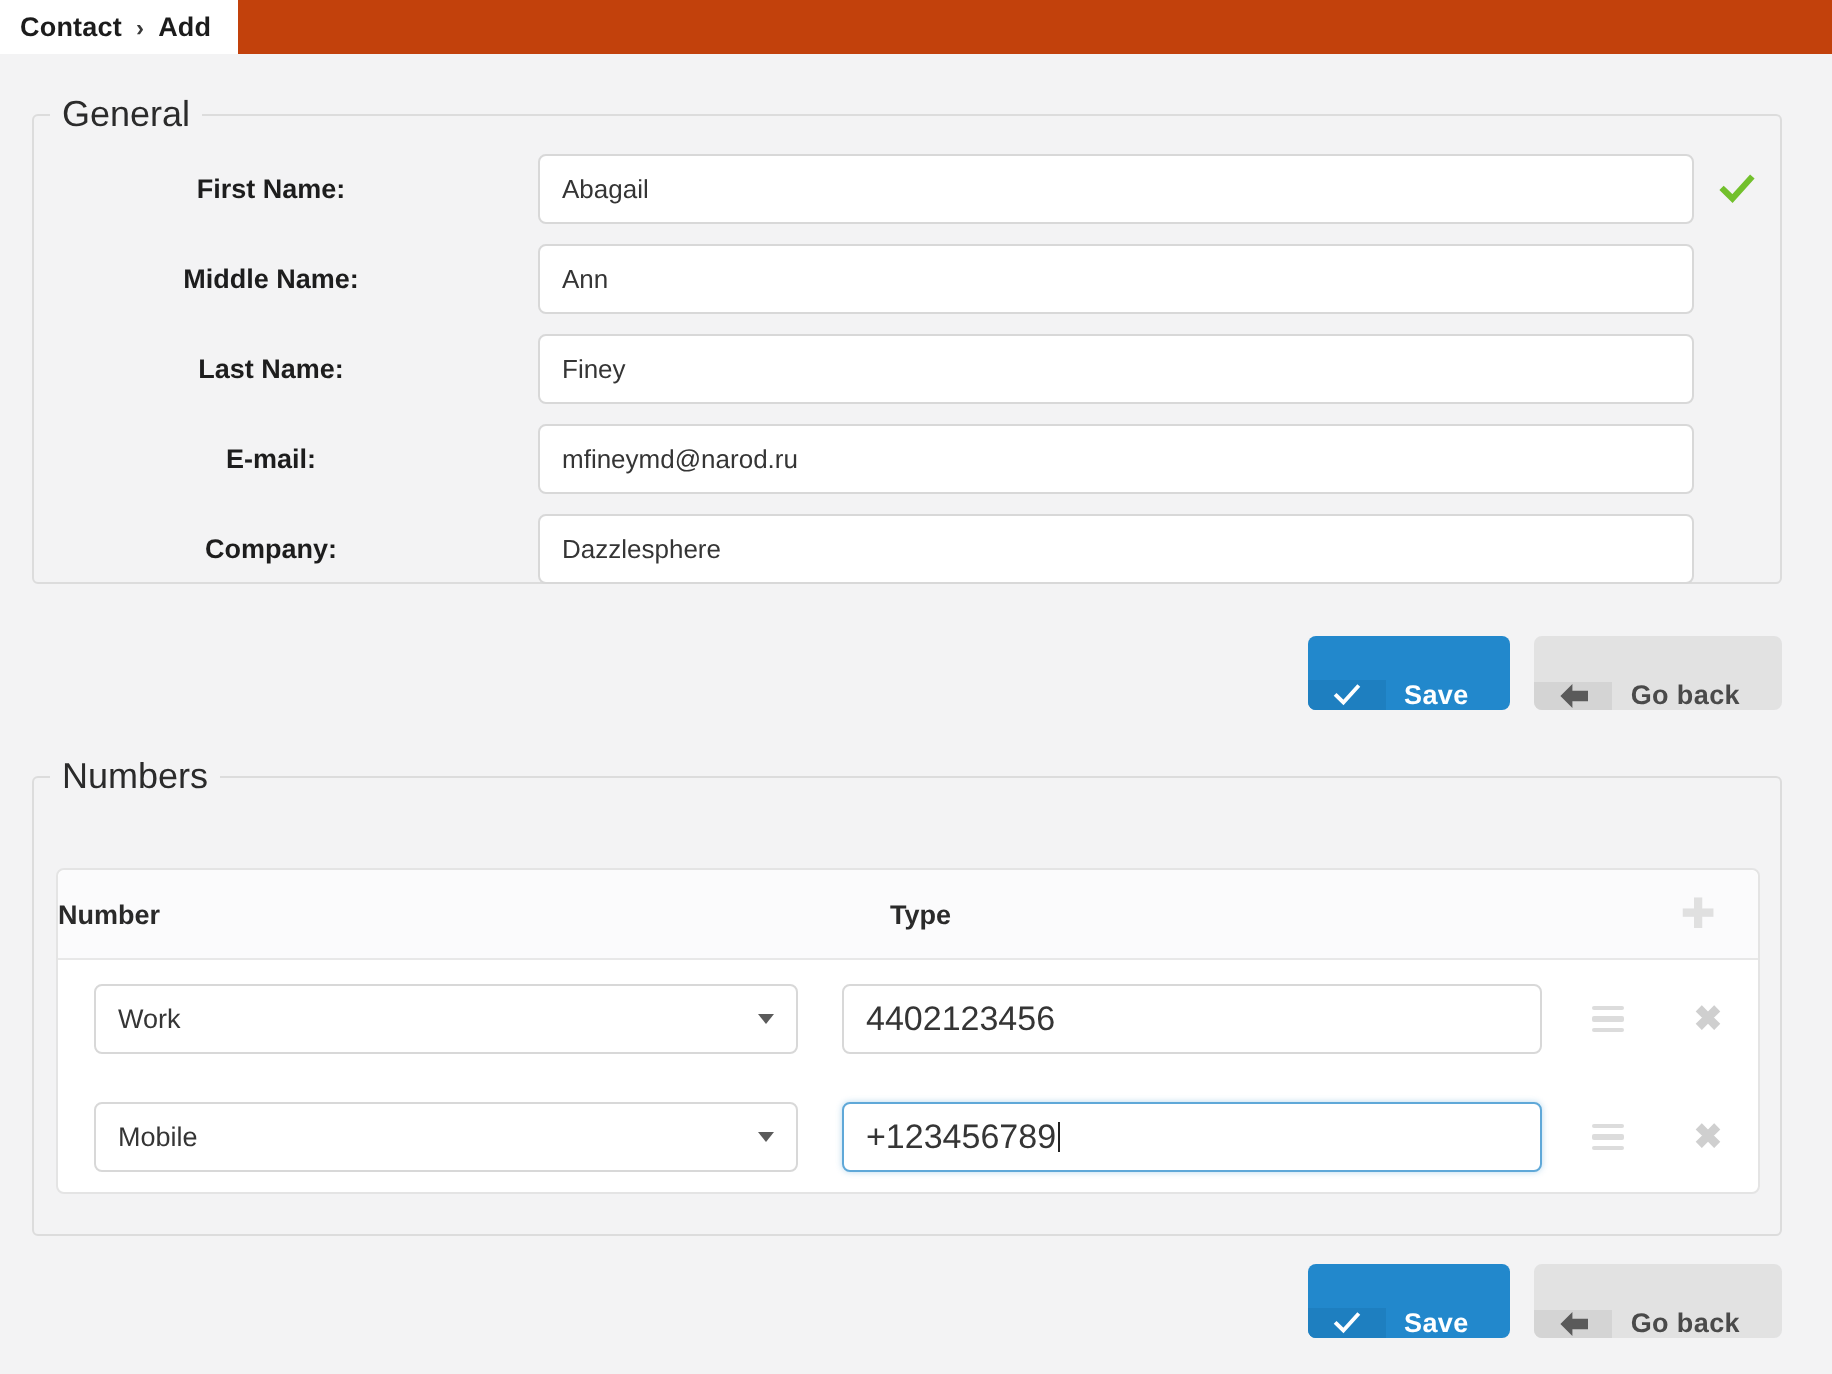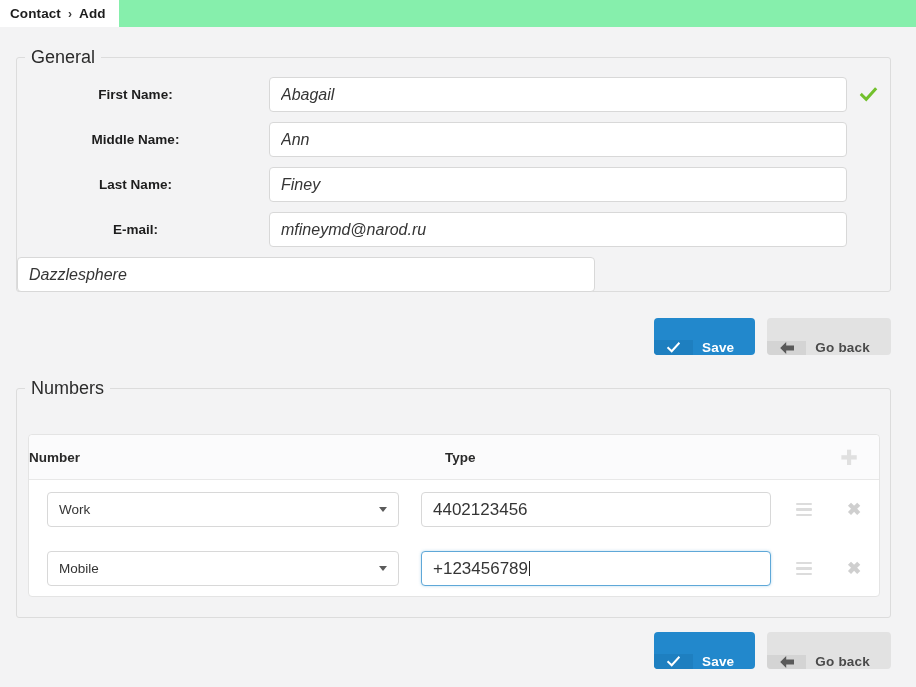--- a/index.html
+++ b/index.html
@@ -9,21 +9,21 @@
     overflow: hidden;
     background: #f3f3f4;
     font-family: "Liberation Sans", sans-serif;
     -webkit-font-smoothing: antialiased;
   }
 
   
   .tabstrip {
     position: absolute; top: 0; left: 0;
     width: 916px; height: 27px;
-    background: #86efac;
+    background: #c2410c;
   }
   .tab {
     position: absolute; top: 0; left: 0;
     height: 27px;
     padding: 0 13px 0 10px;
     display: flex; align-items: center;
     background: #ffffff;
     font-size: 13.5px; font-weight: bold; color: #1c1c1c;
     letter-spacing: .1px;
     cursor: default;
@@ -71,24 +71,23 @@
     color: #1d1d1d;
     white-space: nowrap;
   }
   .inp {
     width: 578px; height: 35px;
     border: 1px solid #d8d8d8;
     border-radius: 4px;
     background: #ffffff;
     padding: 0 11px;
     font-family: "Liberation Sans", sans-serif;
-    font-size: 16px;
+    font-size: 13px;
     color: #353535;
     outline: none;
-    font-style: italic;
   }
   .inp::placeholder { color: #a8a8a8; }
   .check-ok {
     margin-left: 11px;
     width: 20px; height: 20px;
     display: flex; align-items: center; justify-content: center;
   }
   .check-ok svg { display: block; }
 
   
@@ -261,20 +260,21 @@
       <div class="lbl">Last Name:</div>
       <input class="inp" type="text" value="Finey" style="">
     </div>
 
     <div class="form-row">
       <div class="lbl">E-mail:</div>
       <input class="inp" type="text" value="mfineymd@narod.ru" style="">
     </div>
 
     <div class="form-row">
+      <div class="lbl">Company:</div>
       <input class="inp" type="text" value="Dazzlesphere" style="">
     </div>
   </fieldset>
 
   <div class="btnbar top">
     <button class="btn btn-primary">
       <span class="ico">
         <svg width="15" height="15" viewBox="0 0 20 20" aria-hidden="true">
           <path d="M3 10.5 L7.6 15 L17 4.6" fill="none" stroke="#ffffff" stroke-width="2.6" stroke-linecap="square"></path>
         </svg>

